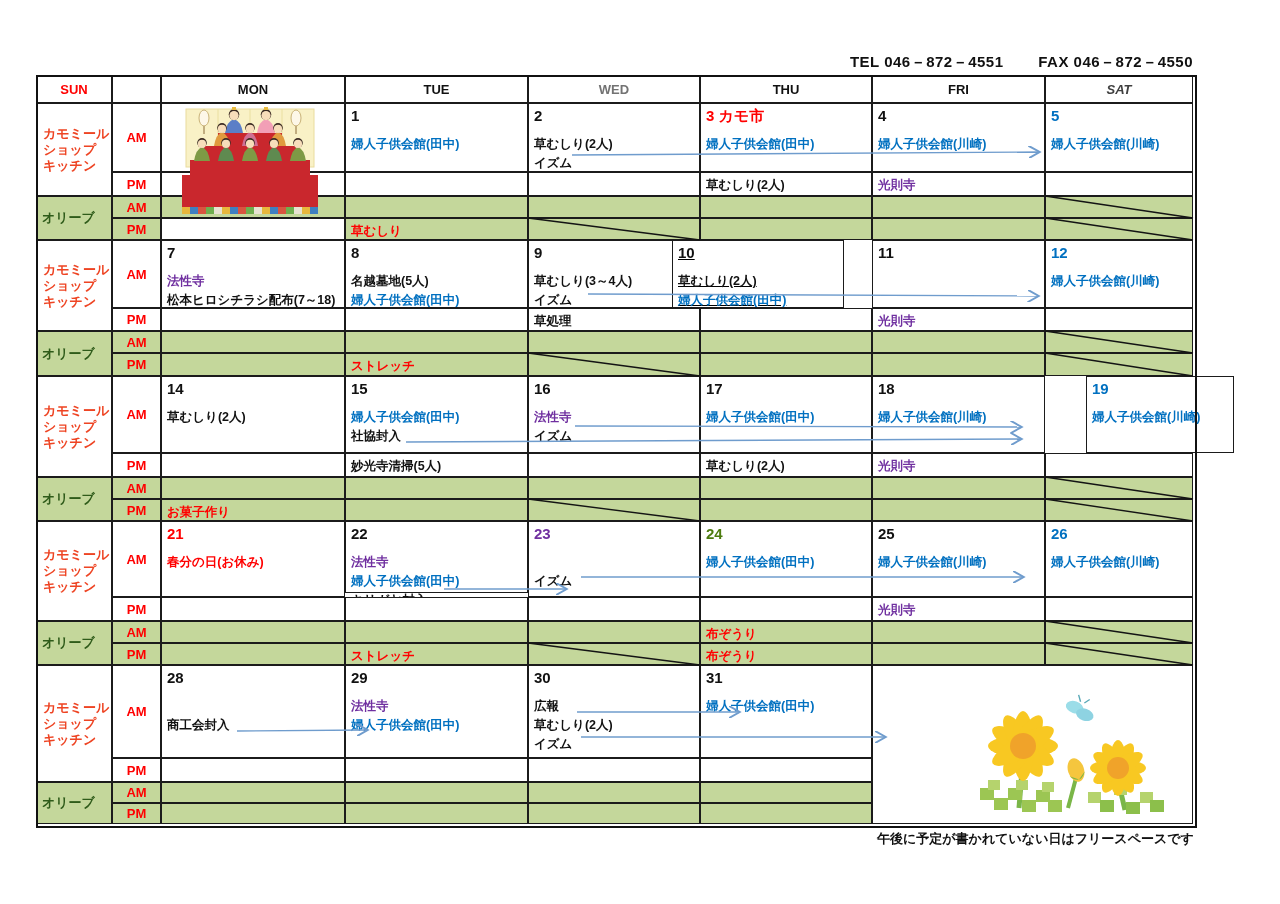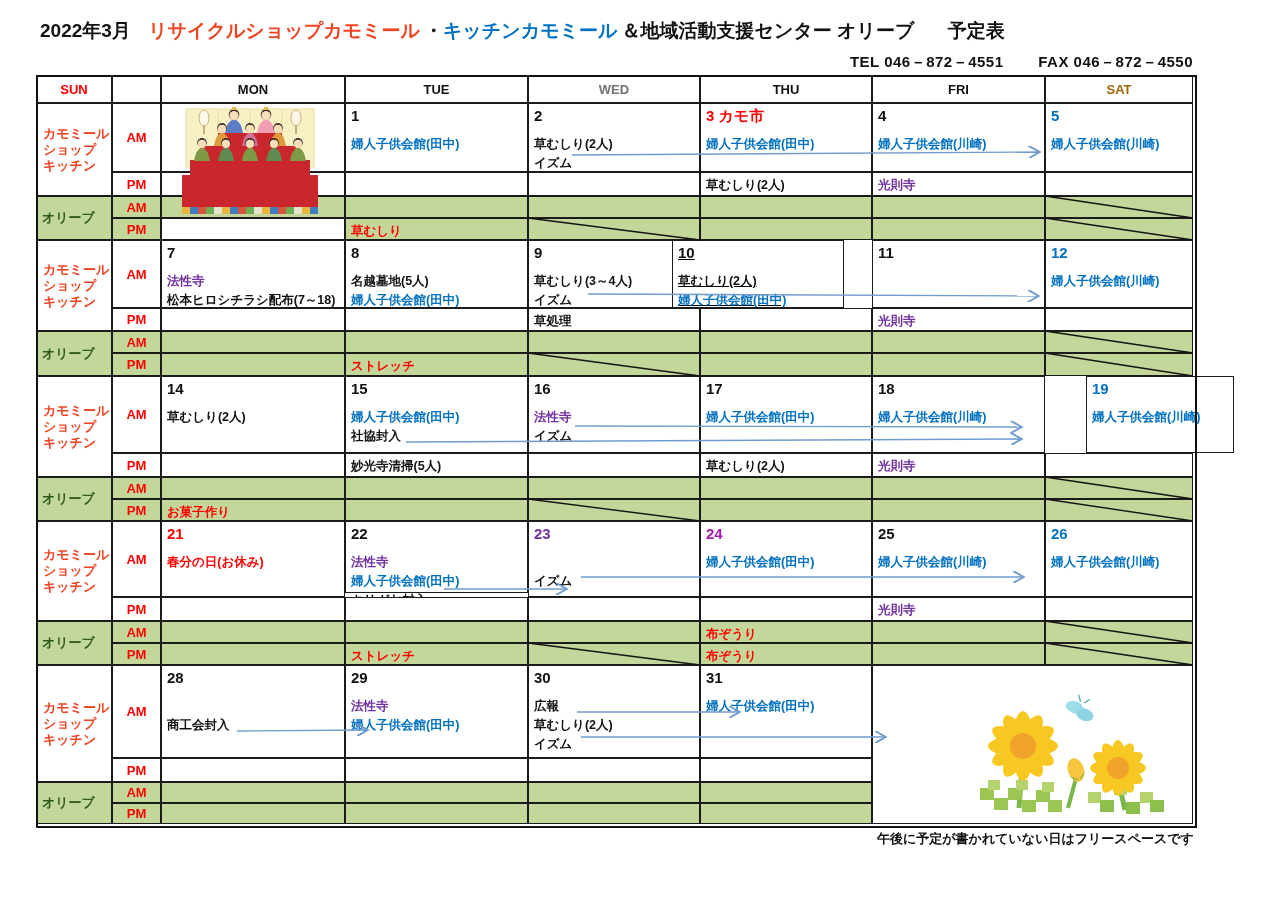--- a/index.html
+++ b/index.html
@@ -28,40 +28,35 @@
   #spring{position:absolute;left:0;top:3px;width:100%;text-align:center;font-size:15px;font-weight:bold;color:#111;}
   #flowers{position:absolute;left:55px;top:22px;}
   #hina{position:absolute;left:168px;top:107px;z-index:3;}
   #note{position:absolute;left:877px;top:830px;font-size:13px;font-weight:bold;color:#111;white-space:nowrap;}
 </style>
 </head>
 <body>
 
 <div id="page">
 
-  <div id="title">
-    <span class="seg">2022年3月</span>
-    <span class="seg gapL" style="color:#ee4423;">リサイクルショップカモミール</span><span>・</span><span class="seg" style="color:#0070c0;">キッチンカモミール</span><span class="seg">＆地域活動支援センター オリーブ</span>
-    <span class="gapW">予定表</span>
-  </div>
 
   <div id="contact">
     <span>TEL 046－872－4551</span>
     <span class="fax">FAX 046－872－4550</span>
   </div>
 
   <div id="cal">
       <div class="cell hdr" style="left: 36px; top: 75px; width: 76px; height: 28px; color: rgb(255, 0, 0);">SUN</div>
       <div class="cell hdr" style="left: 112px; top: 75px; width: 49px; height: 28px; color: rgb(17, 17, 17);"></div>
       <div class="cell hdr" style="left: 161px; top: 75px; width: 184px; height: 28px; color: rgb(17, 17, 17); text-align: right;">MON</div>
       <div class="cell hdr" style="left: 345px; top: 75px; width: 183px; height: 28px; color: rgb(17, 17, 17);">TUE</div>
       <div class="cell hdr" style="left: 528px; top: 75px; width: 172px; height: 28px; color: #737373;">WED</div>
       <div class="cell hdr" style="left: 700px; top: 75px; width: 172px; height: 28px; color: rgb(17, 17, 17);">THU</div>
       <div class="cell hdr" style="left: 872px; top: 75px; width: 173px; height: 28px; color: rgb(17, 17, 17);">FRI</div>
-      <div class="cell hdr" style="left: 1045px; top: 75px; width: 148px; height: 28px; color: #a16207;">SAT</div>
+      <div class="cell hdr" style="left: 1045px; top: 75px; width: 148px; height: 28px; color: #404040; font-style: italic;">SAT</div>
       <div class="cell sideShop" style="left: 36px; top: 103px; width: 76px; height: 93px;">
         <div class="" style="color: rgb(238, 68, 35);">カモミール</div>
         <div class="" style="color: rgb(238, 68, 35);">ショップ</div>
         <div class="" style="color: rgb(238, 68, 35);">キッチン</div>
       </div>
       <div class="cell ampm green0" style="left: 112px; top: 103px; width: 49px; height: 69px; color: rgb(255, 0, 0);">AM</div>
       <div class="cell ampm" style="left: 112px; top: 172px; width: 49px; height: 24px; color: rgb(255, 0, 0);">PM</div>
       <div class="cell green sideOlive" style="left: 36px; top: 196px; width: 76px; height: 44px; color: rgb(47, 91, 26);">オリーブ</div>
       <div class="cell green ampm" style="left: 112px; top: 196px; width: 49px; height: 22px; color: rgb(255, 0, 0);">AM</div>
       <div class="cell green ampm" style="left: 112px; top: 218px; width: 49px; height: 22px; color: rgb(255, 0, 0);">PM</div>
@@ -302,21 +297,21 @@
         <div class="num" style="color: rgb(112, 48, 160);">23</div>
         <div class="lines">
           <div class="ln" style="color: rgb(17, 17, 17);">&nbsp;</div>
           <div class="ln" style="color: rgb(17, 17, 17);">イズム</div>
         </div>
       </div>
       <div class="cell" style="left: 528px; top: 597px; width: 172px; height: 24px;"></div>
       <div class="cell green" style="left: 528px; top: 621px; width: 172px; height: 22px;"></div>
       <div class="cell green" style="left: 528px; top: 643px; width: 172px; height: 22px;"></div>
       <div class="cell" style="left: 700px; top: 521px; width: 172px; height: 76px;">
-        <div class="num" style="color: #a21caf;">24</div>
+        <div class="num" style="color: #4d7c0f;">24</div>
         <div class="lines">
           <div class="ln" style="color: rgb(0, 112, 192);">婦人子供会館(田中)</div>
         </div>
       </div>
       <div class="cell" style="left: 700px; top: 597px; width: 172px; height: 24px;"></div>
       <div class="cell green" style="left: 700px; top: 621px; width: 172px; height: 22px;">
         <div class="ln1" style="color: rgb(255, 0, 0);">布ぞうり</div>
       </div>
       <div class="cell green" style="left: 700px; top: 643px; width: 172px; height: 22px;">
         <div class="ln1" style="color: rgb(255, 0, 0);">布ぞうり</div>

